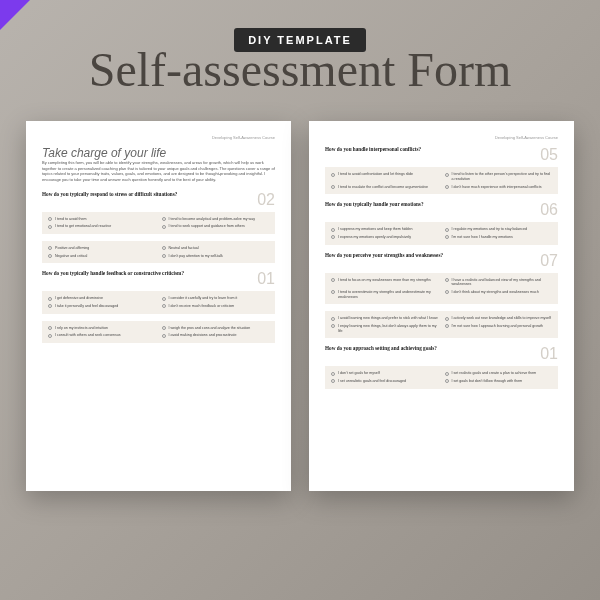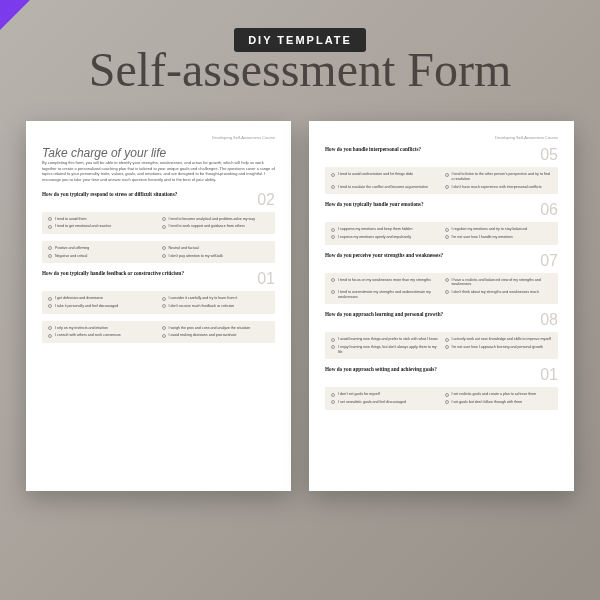--- a/index.html
+++ b/index.html
@@ -206,24 +206,20 @@
             <span class="opt-text">I tend to overestimate my strengths and underestimate my weaknesses</span>
           </div>
         <div class="opt">
             <span class="radio"></span>
             <span class="opt-text">I don't think about my strengths and weaknesses much</span>
           </div>
       </div>
     </div>
 
     <div class="qblock">
-      <div class="qhead">
-          <div class="qtext">How do you approach learning and personal growth?</div>
-          <div class="qnum">08</div>
-        </div>
       <div class="opts">
         <div class="opt">
             <span class="radio"></span>
             <span class="opt-text">I avoid learning new things and prefer to stick with what I know</span>
           </div>
         <div class="opt">
             <span class="radio"></span>
             <span class="opt-text">I actively seek out new knowledge and skills to improve myself</span>
           </div>
         <div class="opt">

